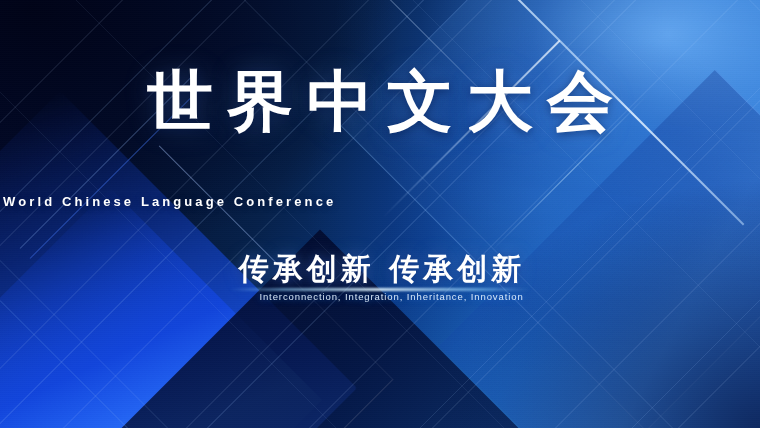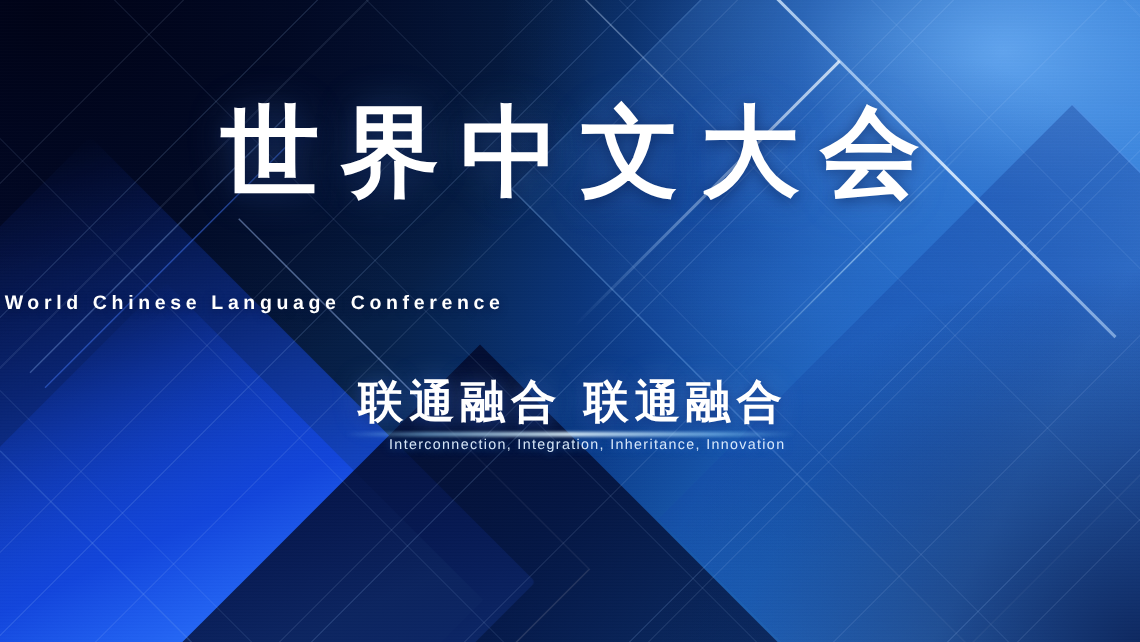--- a/index.html
+++ b/index.html
@@ -410,19 +410,19 @@
 
   <div class="bg-layer grain"></div>
 
   <div class="content">
 
     <div class="title-cn">世界中文大会</div>
 
     <div class="title-en">World Chinese Language Conference</div>
 
     <div class="slogan-wrap">
-      <div class="slogan-cn">联通融合  联通融合</div>
+      <div class="slogan-cn">传承创新  传承创新</div>
       <div class="slogan-glow"></div>
       <div class="slogan-en">Interconnection,  Integration,  Inheritance,  Innovation</div>
     </div>
 
   </div>
 </div>
 
 </body></html>

